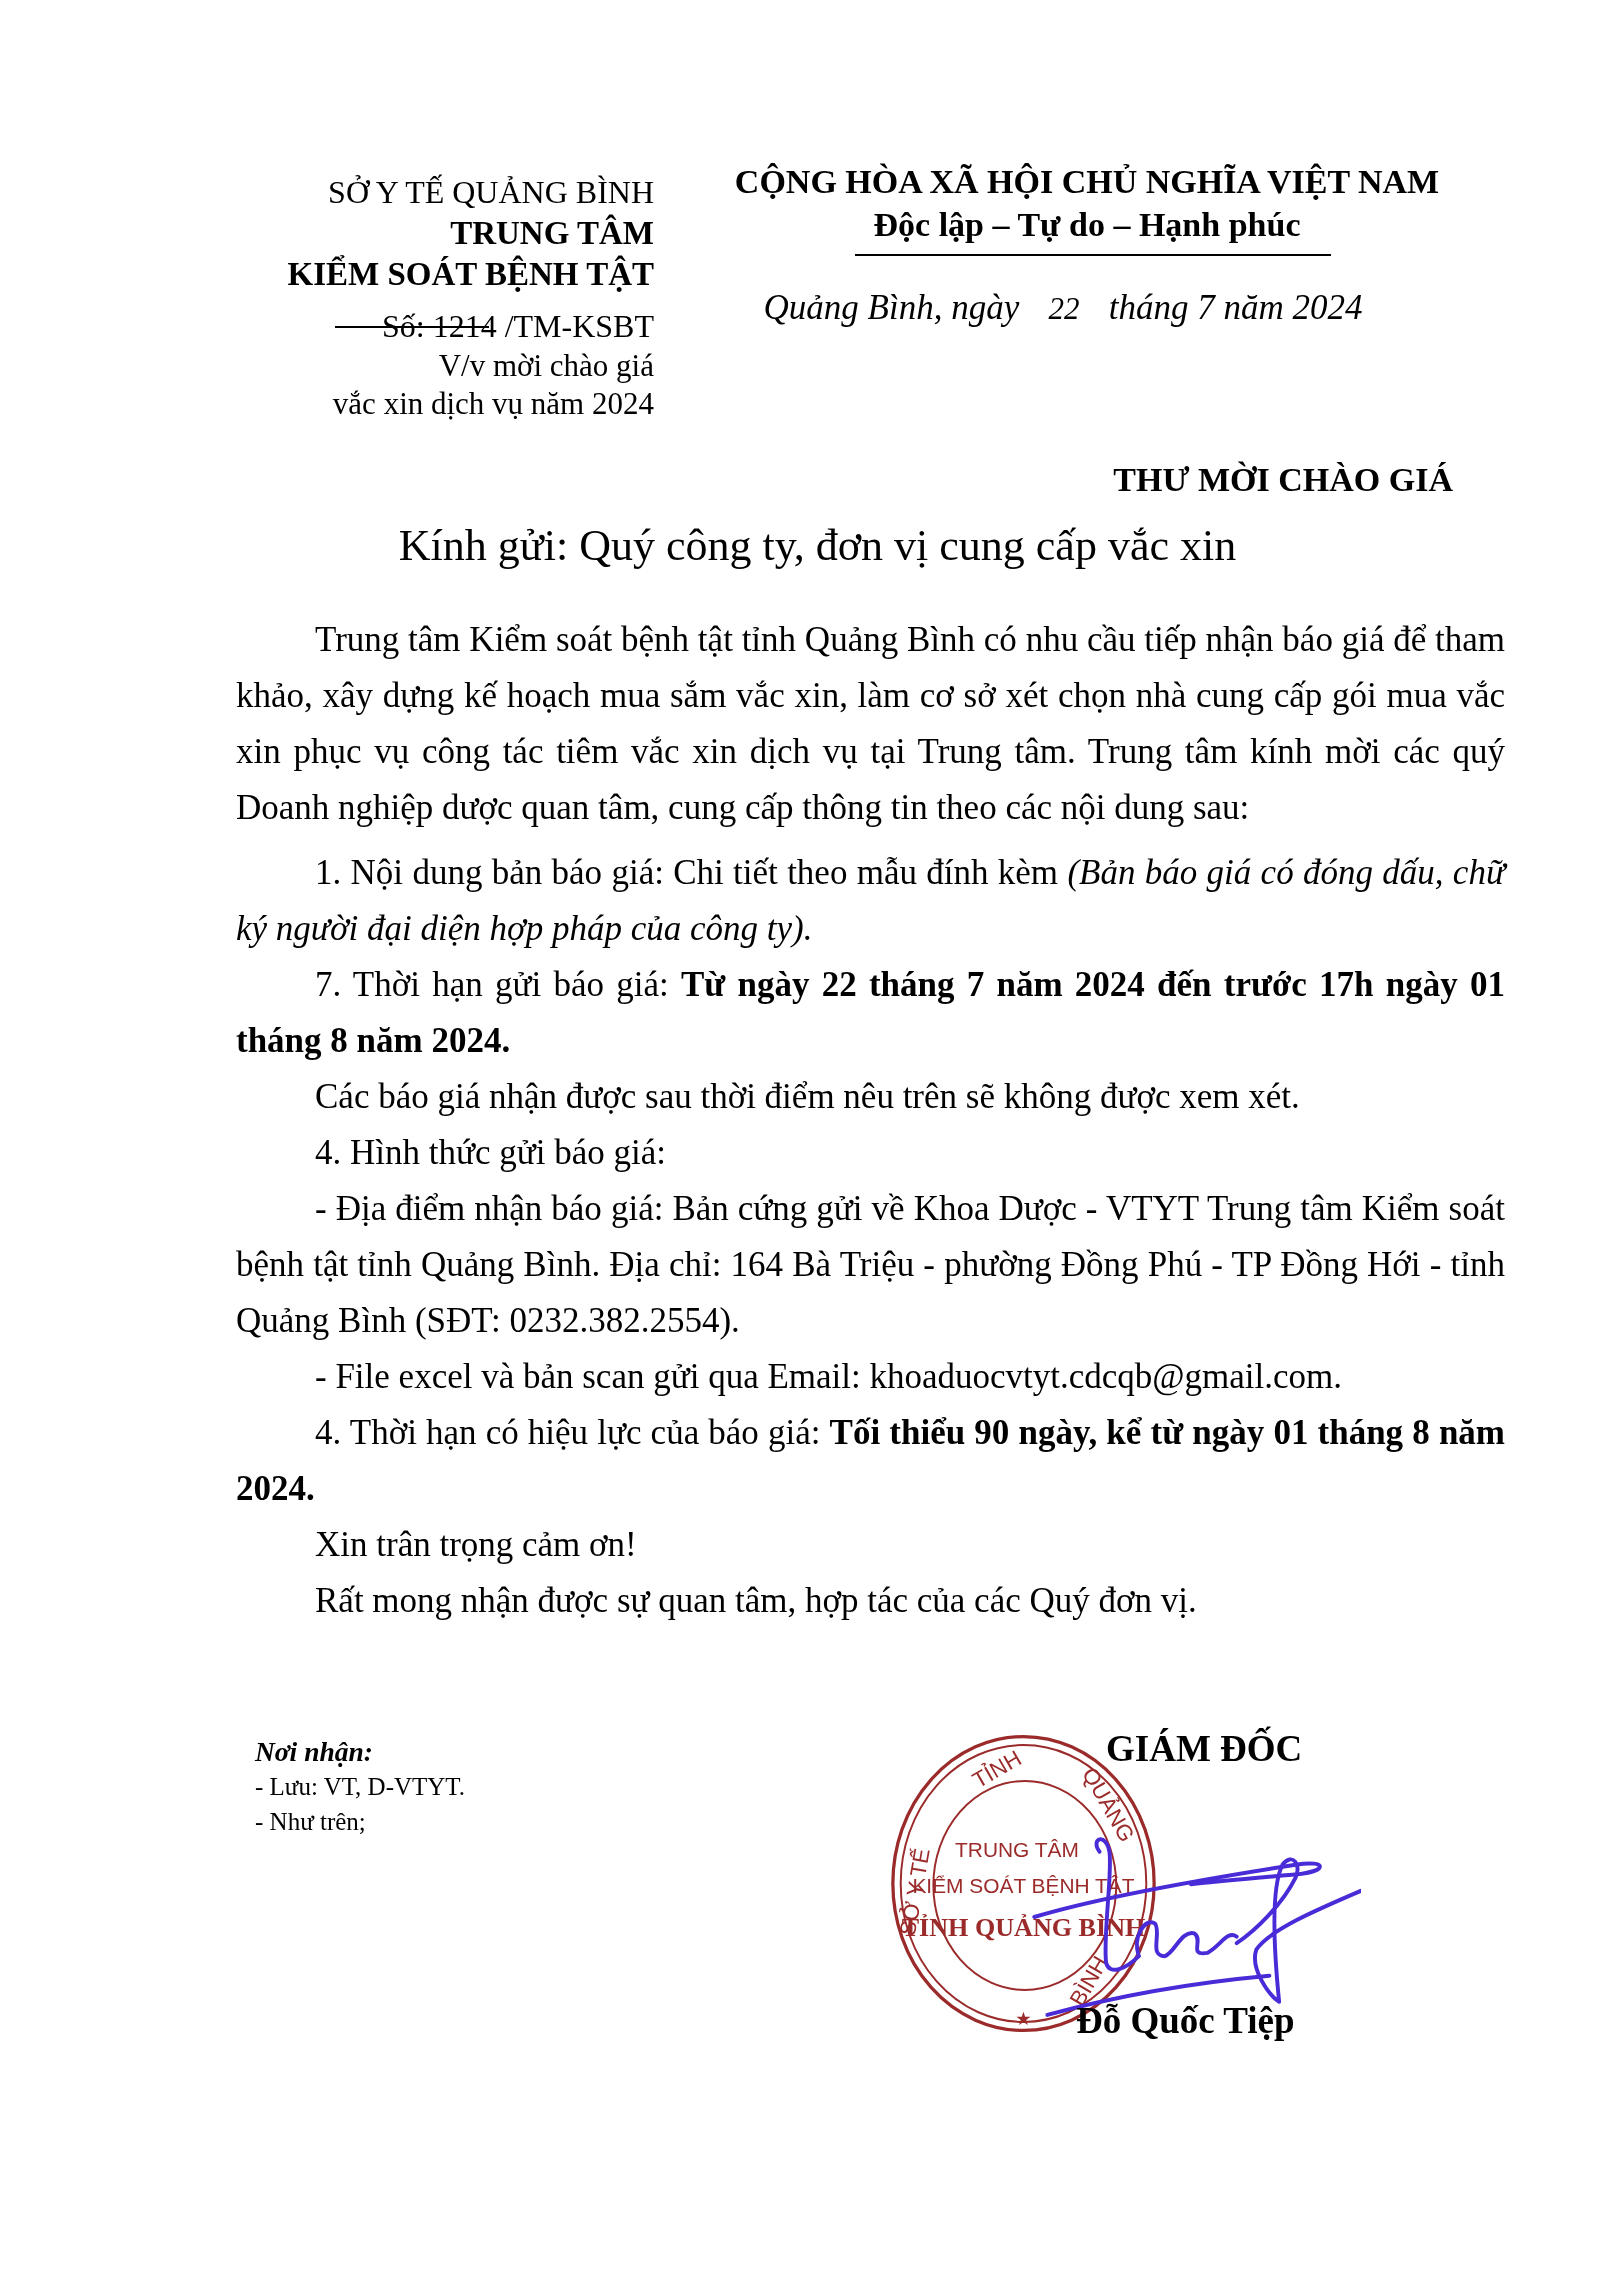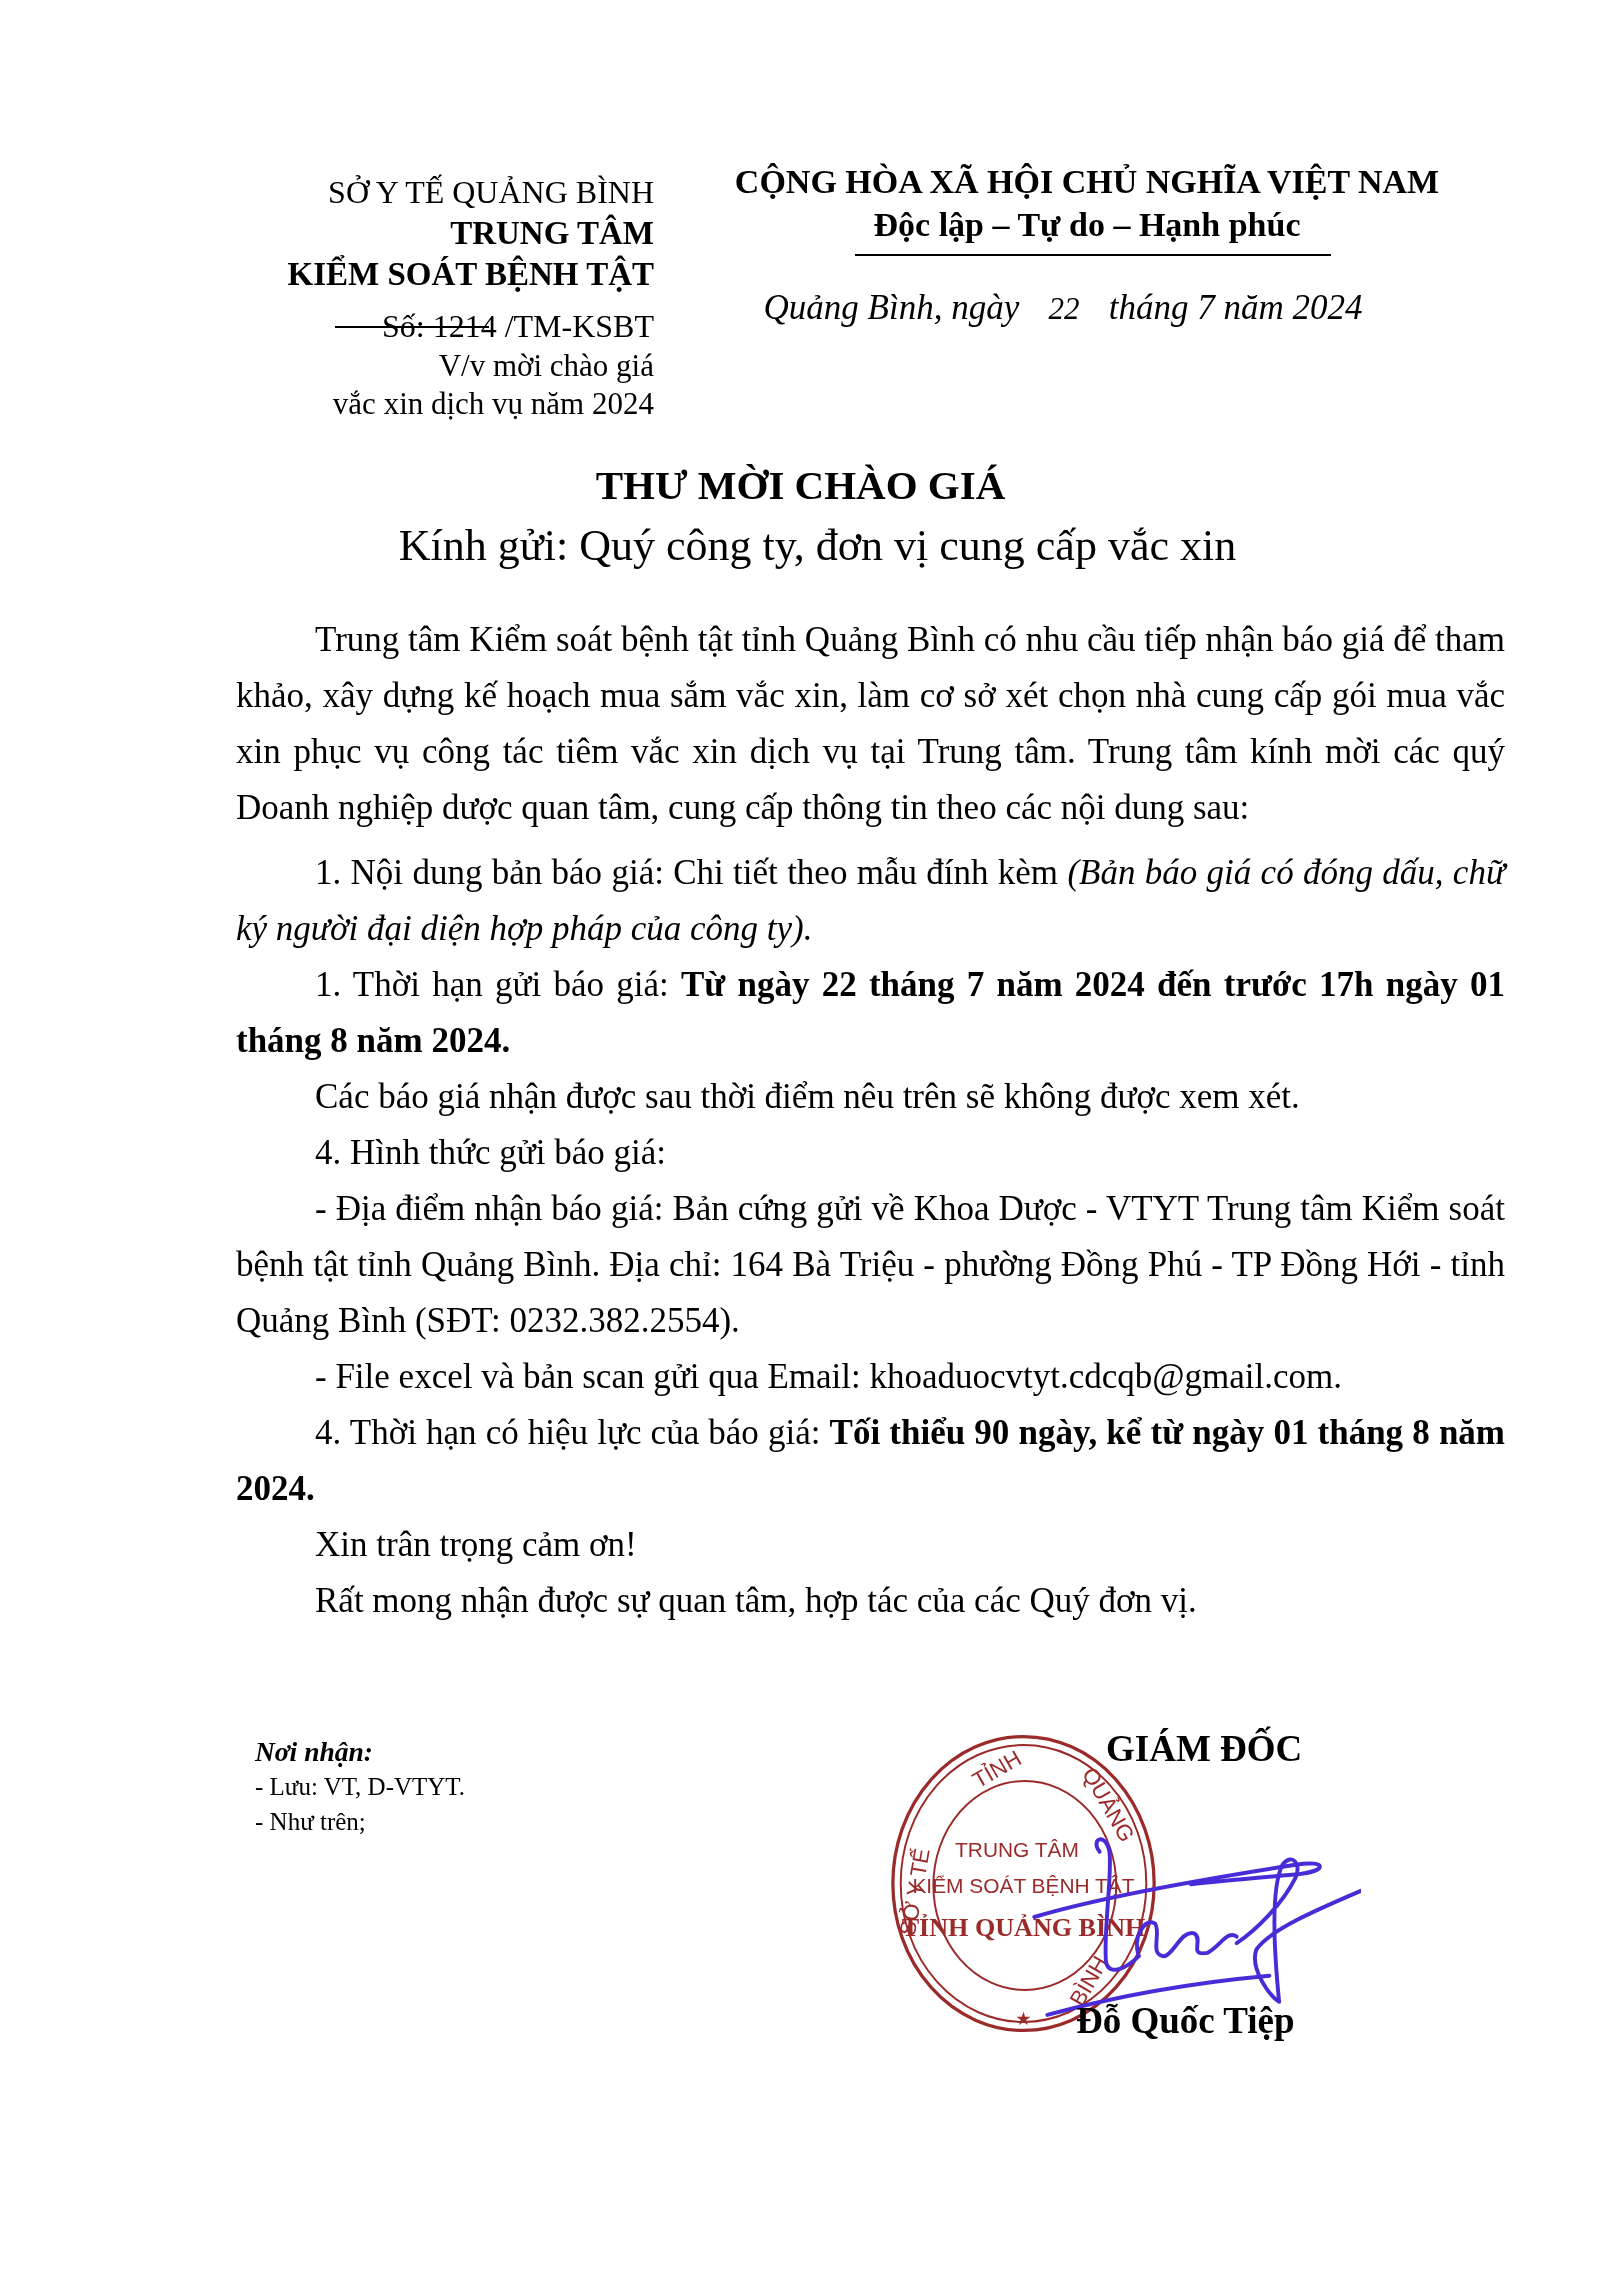--- a/index.html
+++ b/index.html
@@ -8,21 +8,21 @@
   .abs { position: absolute; }
   .hdr-left { left: 196px; top: 172px; width: 458px; text-align: right; font-size: 32px; line-height: 41px; }
   .hdr-left .b { font-weight: bold; font-size: 33px; }
   .org-underline { position: absolute; left: 335px; top: 326px; width: 154px; height: 2px; background: #000; }
   .hdr-left .small { font-size: 31px; line-height: 38px; }
   .docno { margin-top: 10.5px; }
   .hdr-right { left: 678px; top: 160px; width: 818px; text-align: center; font-size: 34px; line-height: 43px; font-weight: bold; }
   .motto-underline { position: absolute; left: 855px; top: 254px; width: 476px; height: 2px; background: #000; }
   .dateline { left: 654px; top: 288px; width: 818px; text-align: center; font-style: italic; font-size: 35px; }
   .dateline .day { display: inline-block; width: 72px; font-size: 31px; }
-  .title { left: 179px; top: 461px; width: 1243px; text-align: center; font-weight: bold; font-size: 41px; }
+  .title { left: 210px; top: 461px; width: 1243px; text-align: right; font-weight: bold; font-size: 34px; }
   .salut { left: 196px; top: 520px; width: 1243px; text-align: center; font-size: 44px; }
   .body { left: 236px; top: 612px; width: 1269px; font-size: 35px; line-height: 56px; text-align: justify; }
   .body p { margin: 0; }
   .indent { text-indent: 79px; }
   .recipients { left: 255px; top: 1734px; width: 458px; font-size: 25px; line-height: 35px; }
   .recipients .lbl { font-style: italic; font-weight: bold; font-size: 27.5px; }
   .sig-title { left: 1106px; top: 1727px; font-weight: bold; font-size: 37px; }
   .sig-name { left: 1076px; top: 1999px; font-weight: bold; font-size: 37px; }
   .stamp { left: 886px; top: 1730px; width: 275px; height: 307px; }
   .signature { left: 1021px; top: 1806px; width: 340px; height: 222px; }
@@ -54,21 +54,21 @@
 
 <div class="abs title">THƯ MỜI CHÀO GIÁ</div>
 <div class="abs salut">Kính gửi: Quý công ty, đơn vị cung cấp vắc xin</div>
 
 <div class="abs body">
   <p class="indent">Trung tâm Kiểm soát bệnh tật tỉnh Quảng Bình có nhu cầu tiếp nhận báo giá để tham khảo, xây dựng kế hoạch mua sắm vắc xin, làm cơ sở xét chọn nhà cung cấp gói mua vắc xin phục vụ công tác tiêm vắc xin dịch vụ tại Trung tâm. Trung tâm kính mời các quý Doanh nghiệp dược quan tâm, cung cấp thông tin theo các nội dung sau:</p>
   <p class="indent" style="margin-top:9.2px;">
     <span>1. Nội dung bản báo giá: Chi tiết theo mẫu đính kèm </span><i>(Bản báo giá có đóng dấu, chữ ký người đại diện hợp pháp của công ty).</i>
   </p>
   <p class="indent">
-    <span>1.  Thời hạn gửi báo giá: </span><b>Từ ngày 22 tháng 7 năm 2024 đến trước 17h ngày 01 tháng 8 năm 2024.</b>
+    <span>7.  Thời hạn gửi báo giá: </span><b>Từ ngày 22 tháng 7 năm 2024 đến trước 17h ngày 01 tháng 8 năm 2024.</b>
   </p>
   <p class="indent">Các báo giá nhận được sau thời điểm nêu trên sẽ không được xem xét.</p>
   <p class="indent">4.  Hình thức gửi báo giá:</p>
   <p class="indent">- Địa điểm nhận báo giá: Bản cứng gửi về Khoa Dược - VTYT Trung tâm Kiểm soát bệnh tật tỉnh Quảng Bình. Địa chỉ: 164 Bà Triệu - phường Đồng Phú - TP Đồng Hới - tỉnh Quảng Bình (SĐT: 0232.382.2554).</p>
   <p class="indent">- File excel và bản scan gửi qua Email: khoaduocvtyt.cdcqb@gmail.com.</p>
   <p class="indent">
     <span>4. Thời hạn có hiệu lực của báo giá: </span><b>Tối thiểu 90 ngày, kể từ ngày 01 tháng 8 năm 2024.</b>
   </p>
   <p class="indent">Xin trân trọng cảm ơn!</p>
   <p class="indent">Rất mong nhận được sự quan tâm, hợp tác của các Quý đơn vị.</p>

